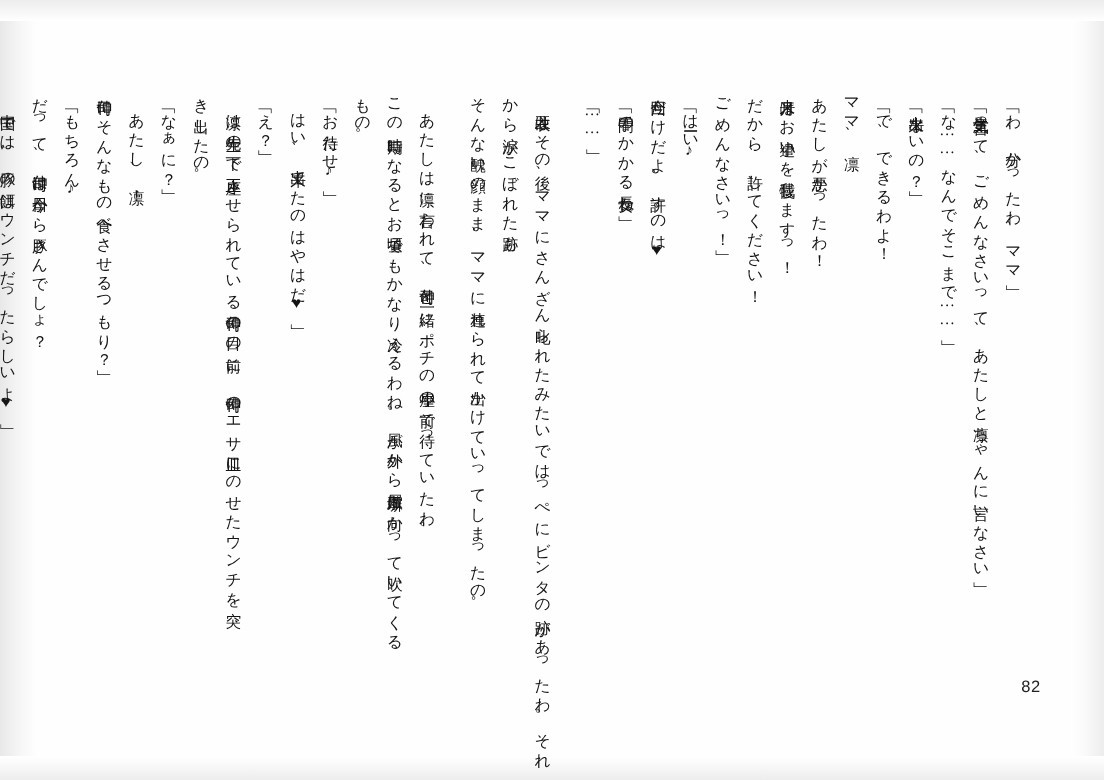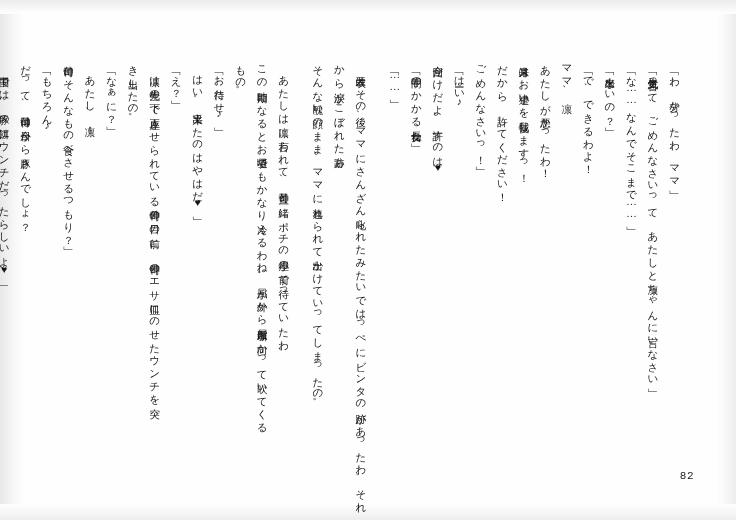--- a/index.html
+++ b/index.html
@@ -73,23 +73,23 @@
   .col.indent {
     padding-top: 10px;
   }
   .col.blank {
     width: 2px;
   }
 
   .page-number {
     position: absolute;
     right: 42px;
-    bottom: 38px;
+    bottom: 56px;
     font-size: 11px;
-    font-family: Liberation Mono, monospace;
+    font-family: Liberation Sans, sans-serif;
     color: #222;
     letter-spacing: 0.5px;
   }
 </style>
 </head>
 <body>
 
 <div class="page">
   <div class="page-edge-left"></div>
   <div class="page-edge-right"></div>

